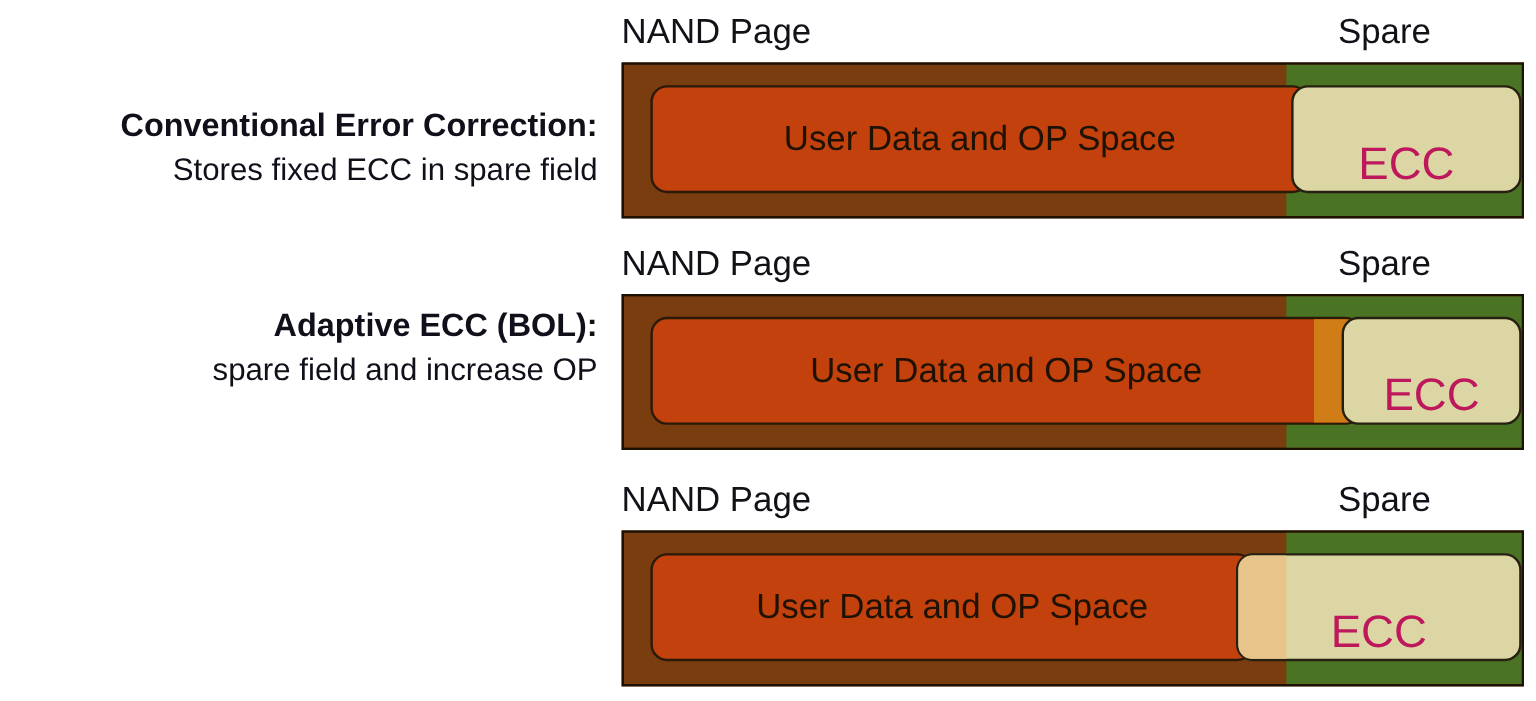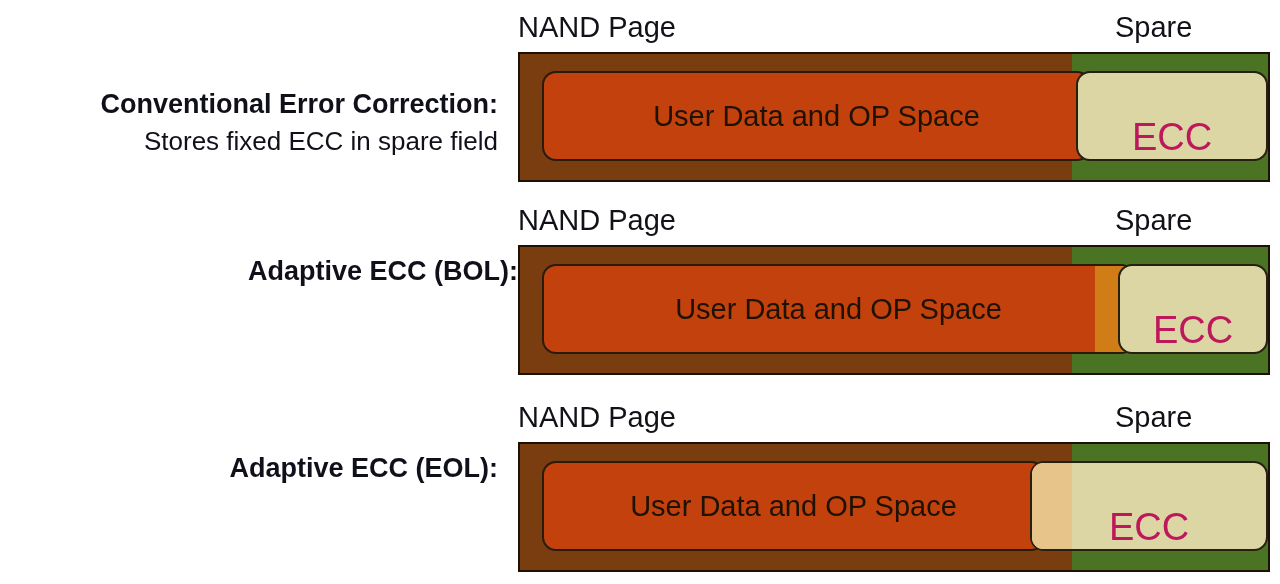--- a/index.html
+++ b/index.html
@@ -46,38 +46,38 @@
   <div class="bar" style="top: 52px;">
     <div class="spare-bg"></div>
     <div class="box ubox" style="width: 545px;">
       <span class="lbl">User Data and OP Space</span>
     </div>
     <div class="box ebox" style="left: 556px; width: 188px;">
       <span class="lbl">ECC</span>
     </div>
   </div>
 
-  <div class="row-label" style="top: 253px; padding-left: 20px;">
+  <div class="row-label" style="top: 253px;">
     <div class="t">Adaptive ECC (BOL):</div>
+    <div class="d">spare field and increase OP</div>
   </div>
   <div class="header nand" style="top: 203px;">NAND Page</div>
   <div class="header spare" style="top: 203px;">Spare</div>
   <div class="bar" style="top: 245px;">
     <div class="spare-bg"></div>
     <div class="box ubox" style="width: 589px;">
       <div class="ov-right" style="width: 38px;"></div>
       <span class="lbl">User Data and OP Space</span>
     </div>
     <div class="box ebox" style="left: 598px; width: 146px;">
       <span class="lbl">ECC</span>
     </div>
   </div>
 
   <div class="row-label" style="top: 450px;">
-    <div class="t">Adaptive ECC (EOL):</div>
   </div>
   <div class="header nand" style="top: 400px;">NAND Page</div>
   <div class="header spare" style="top: 400px;">Spare</div>
   <div class="bar" style="top: 442px;">
     <div class="spare-bg"></div>
     <div class="box ubox" style="width: 499px;">
       <span class="lbl">User Data and OP Space</span>
     </div>
     <div class="box ebox" style="left: 510px; width: 234px;">
       <div class="ov-left" style="width: 40px;"></div>

